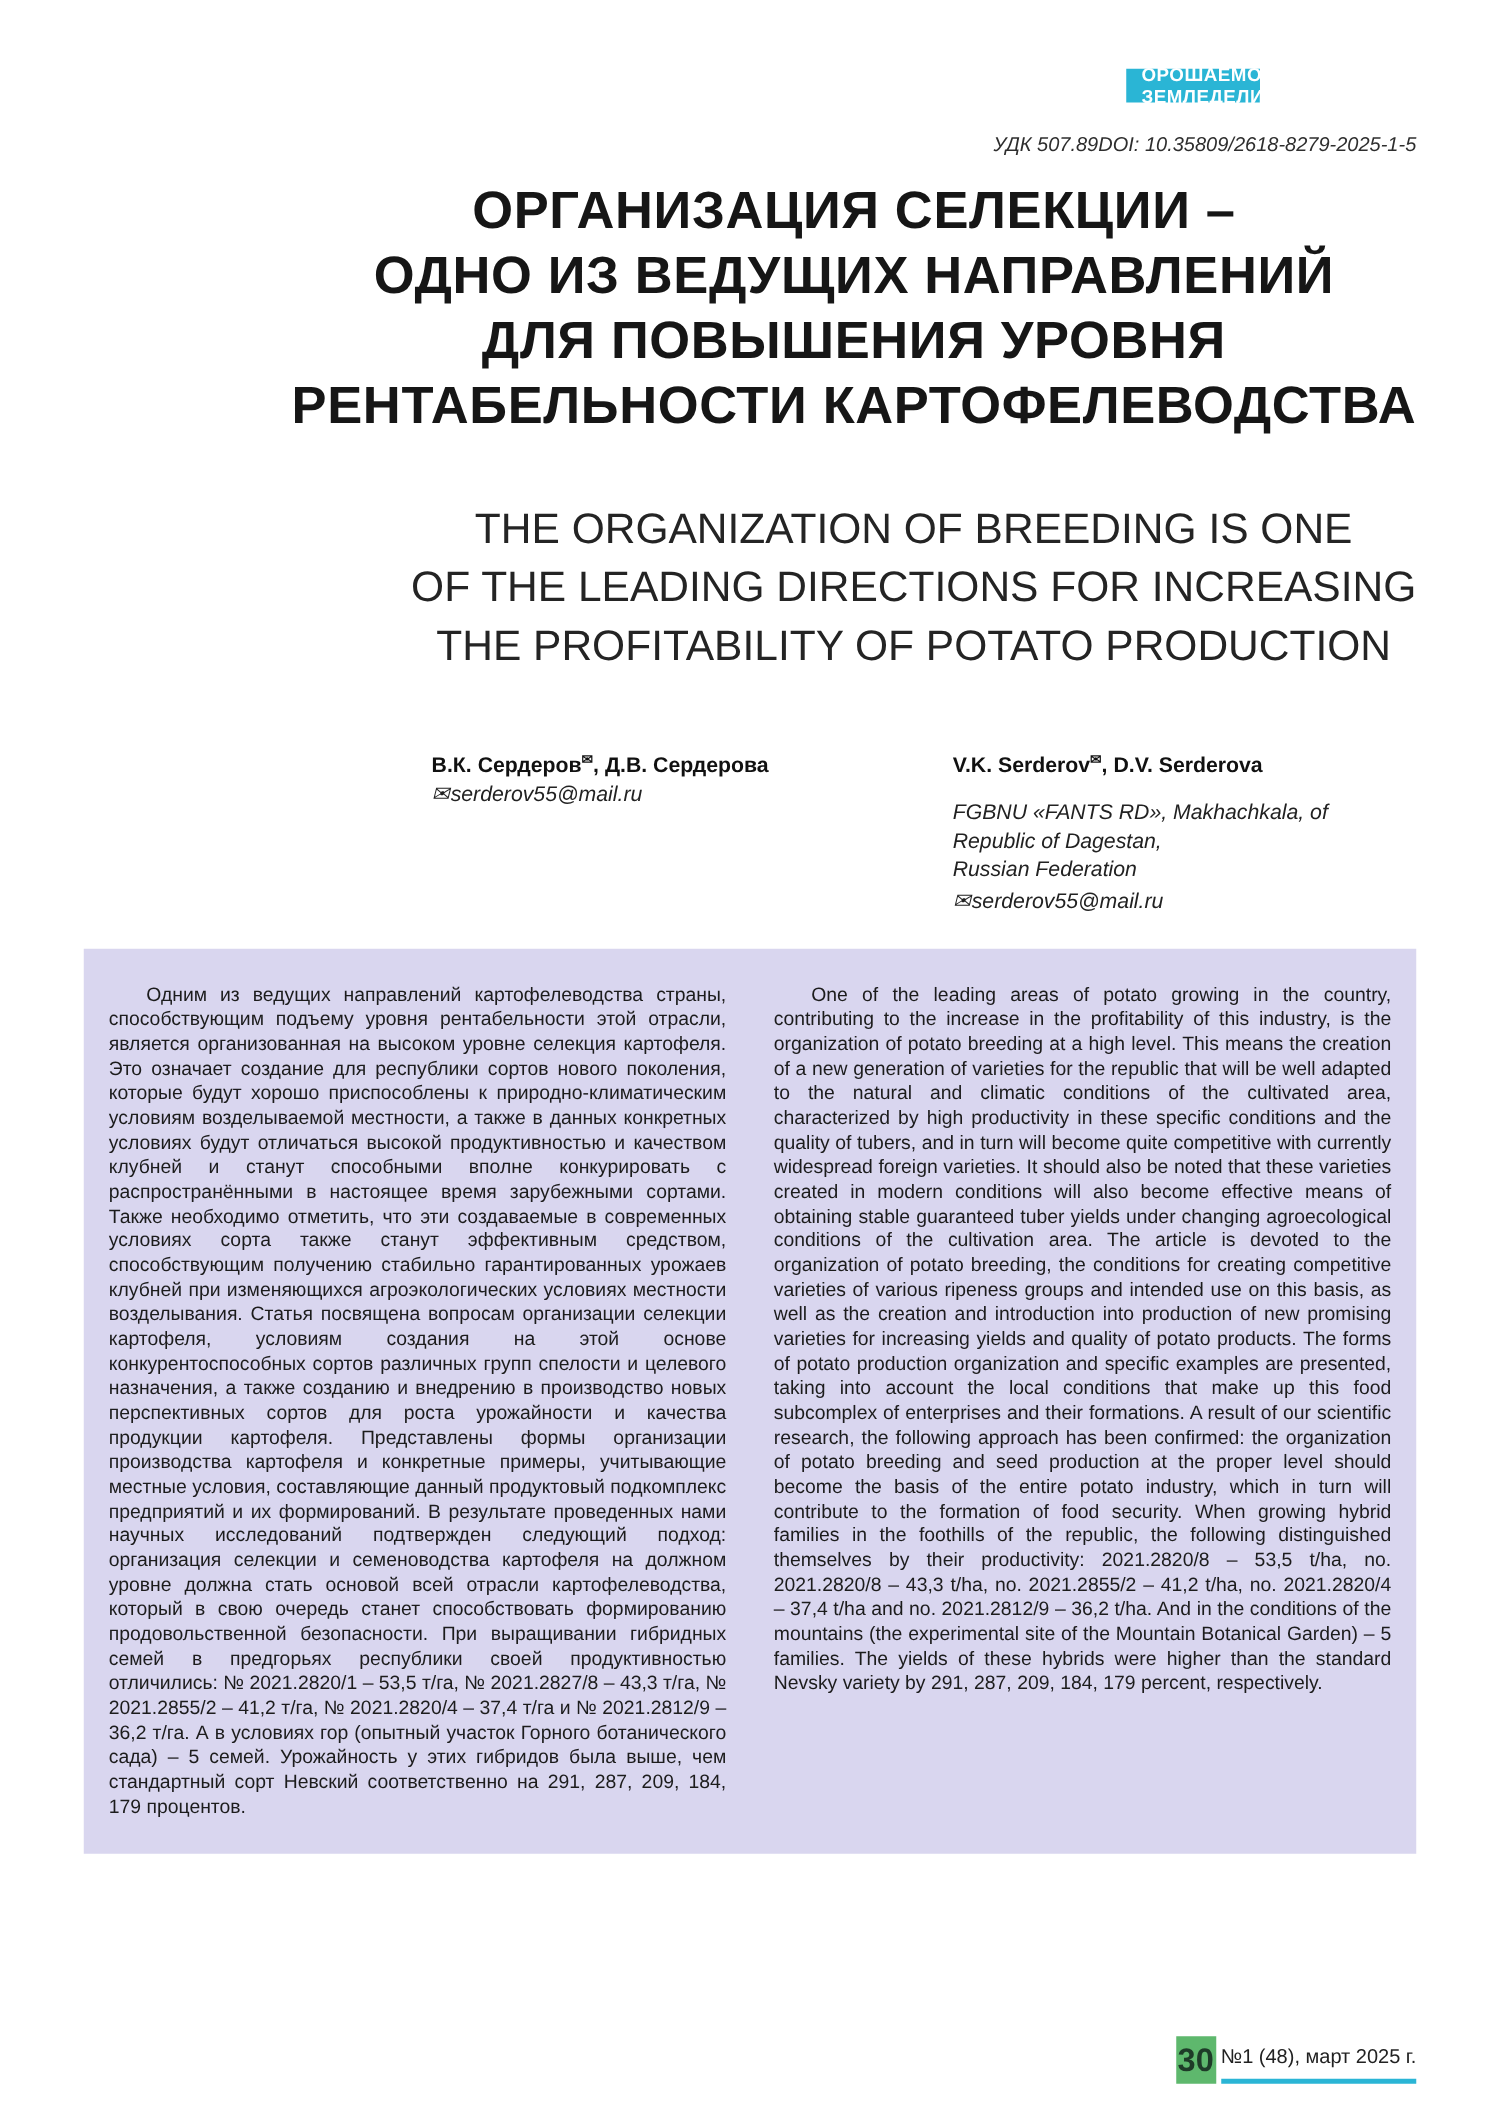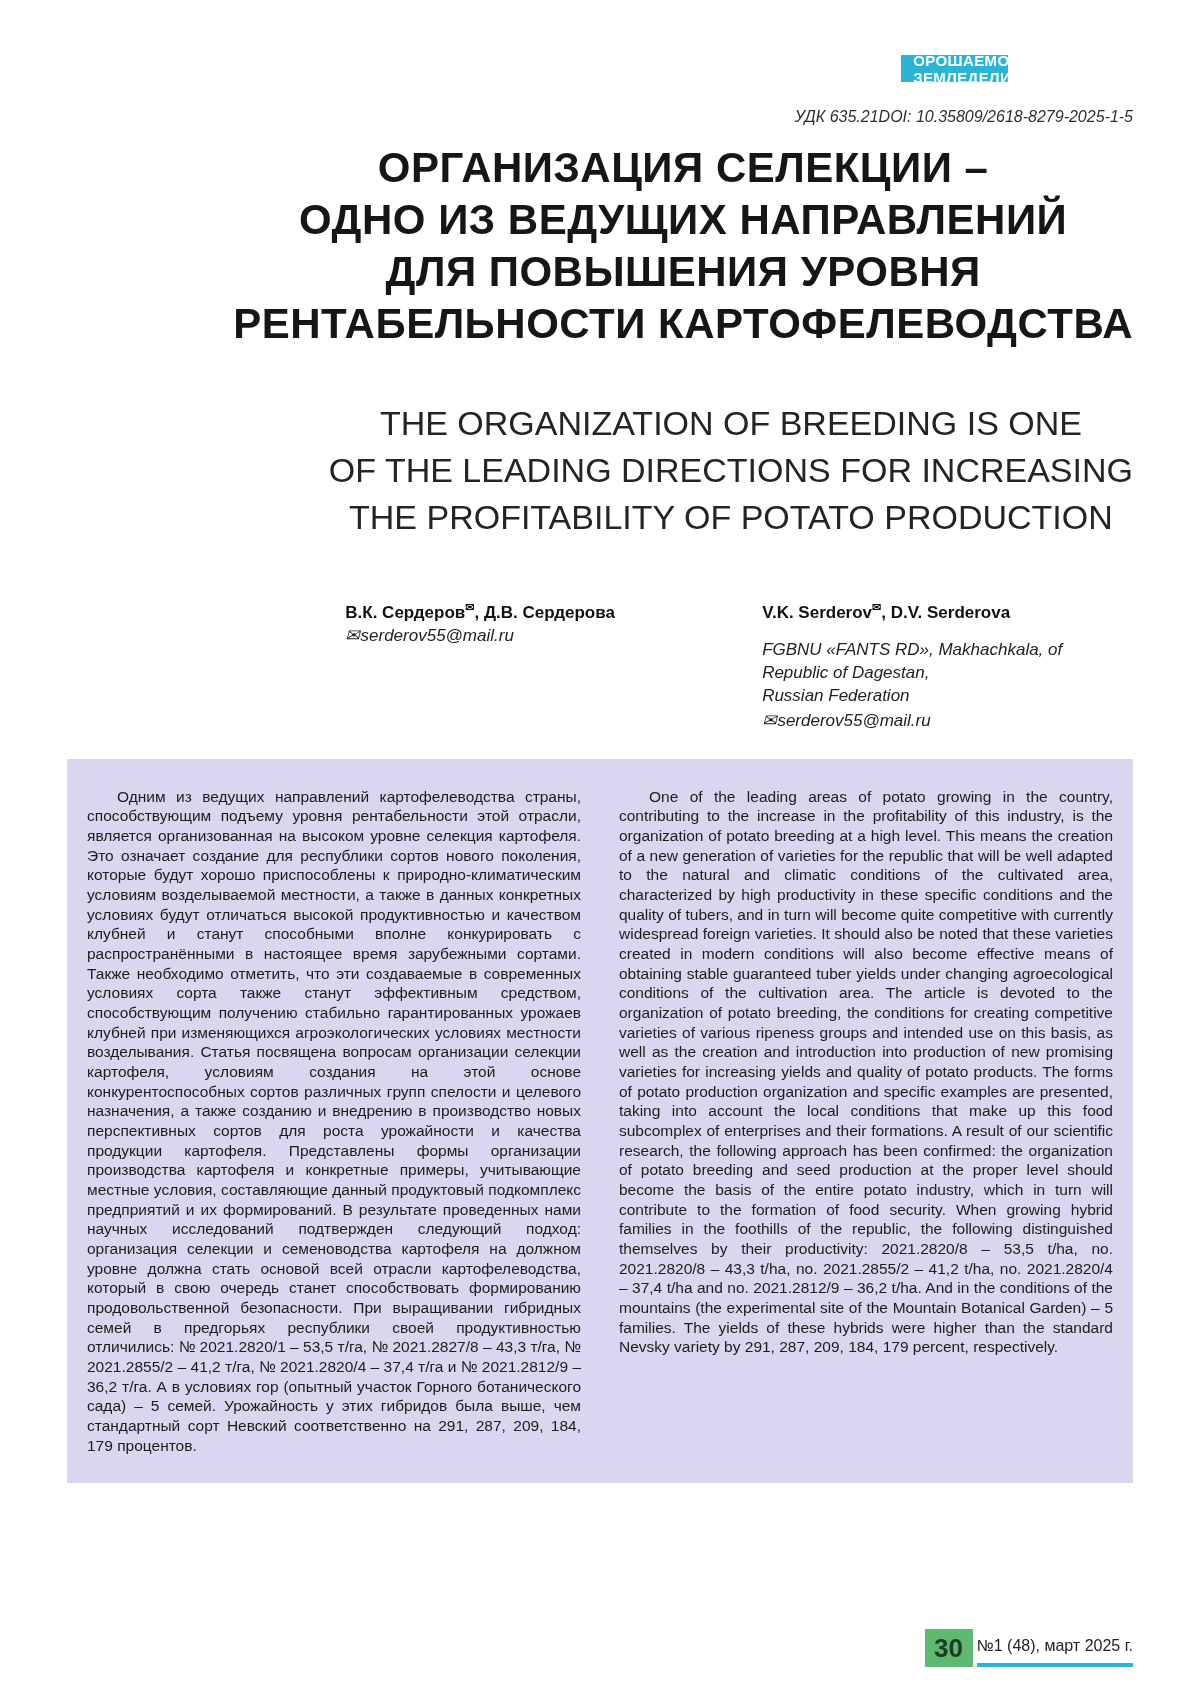--- a/index.html
+++ b/index.html
@@ -93,21 +93,21 @@
     margin: 0;
     font-size: 15.5px;
     line-height: 1.27;
     text-align: justify;
     text-indent: 30px;
     color: #1c1c1c;
   }
   .footer { margin-top: auto; display: flex; align-items: flex-end; padding-top: 40px; }
   .page-number {
     flex: 0 0 auto;
-    width: 48px; height: 38px;
+    width: 32px; height: 38px;
     background: var(--green, #5eb86d);
     color: #1e3b28;
     font-size: 26px; font-weight: bold;
     display: flex; align-items: center; justify-content: center;
   }
   .footer-right {
     flex: 1;
     margin-left: 4px;
     border-bottom: 4px solid var(--cyan, #2ab5d5);
     text-align: right;
@@ -119,21 +119,21 @@
 </head>
 <body>
 
 <div class="page">
 
   <div class="header-bar">
     <div class="header-left">ОРОШАЕМОЕ ЗЕМЛЕДЕЛИЕ</div>
   </div>
 
   <div class="meta-row">
-    <span>УДК 635.21</span>
+    <span>УДК 507.89</span>
     <span>DOI: 10.35809/2618-8279-2025-1-5</span>
   </div>
 
   <h1 class="title-ru" lang="ru">ОРГАНИЗАЦИЯ СЕЛЕКЦИИ –
 ОДНО ИЗ ВЕДУЩИХ НАПРАВЛЕНИЙ
 ДЛЯ ПОВЫШЕНИЯ УРОВНЯ
 РЕНТАБЕЛЬНОСТИ КАРТОФЕЛЕВОДСТВА</h1>
 
   <h2 class="title-en" lang="en">THE ORGANIZATION OF BREEDING IS ONE
 OF THE LEADING DIRECTIONS FOR INCREASING

